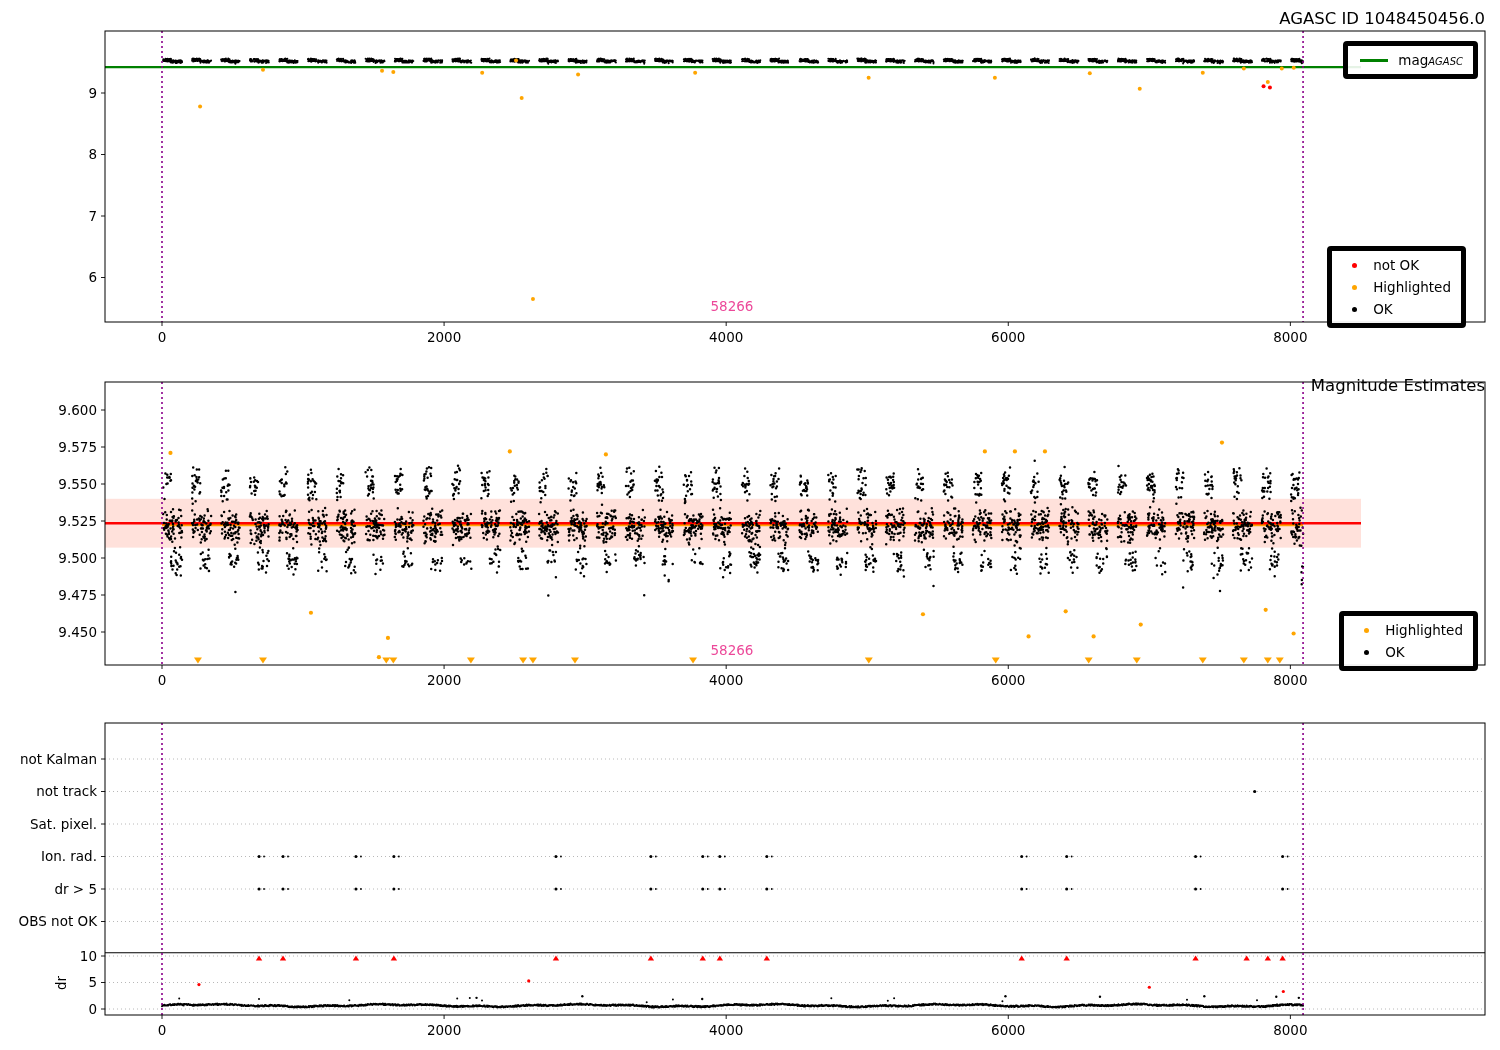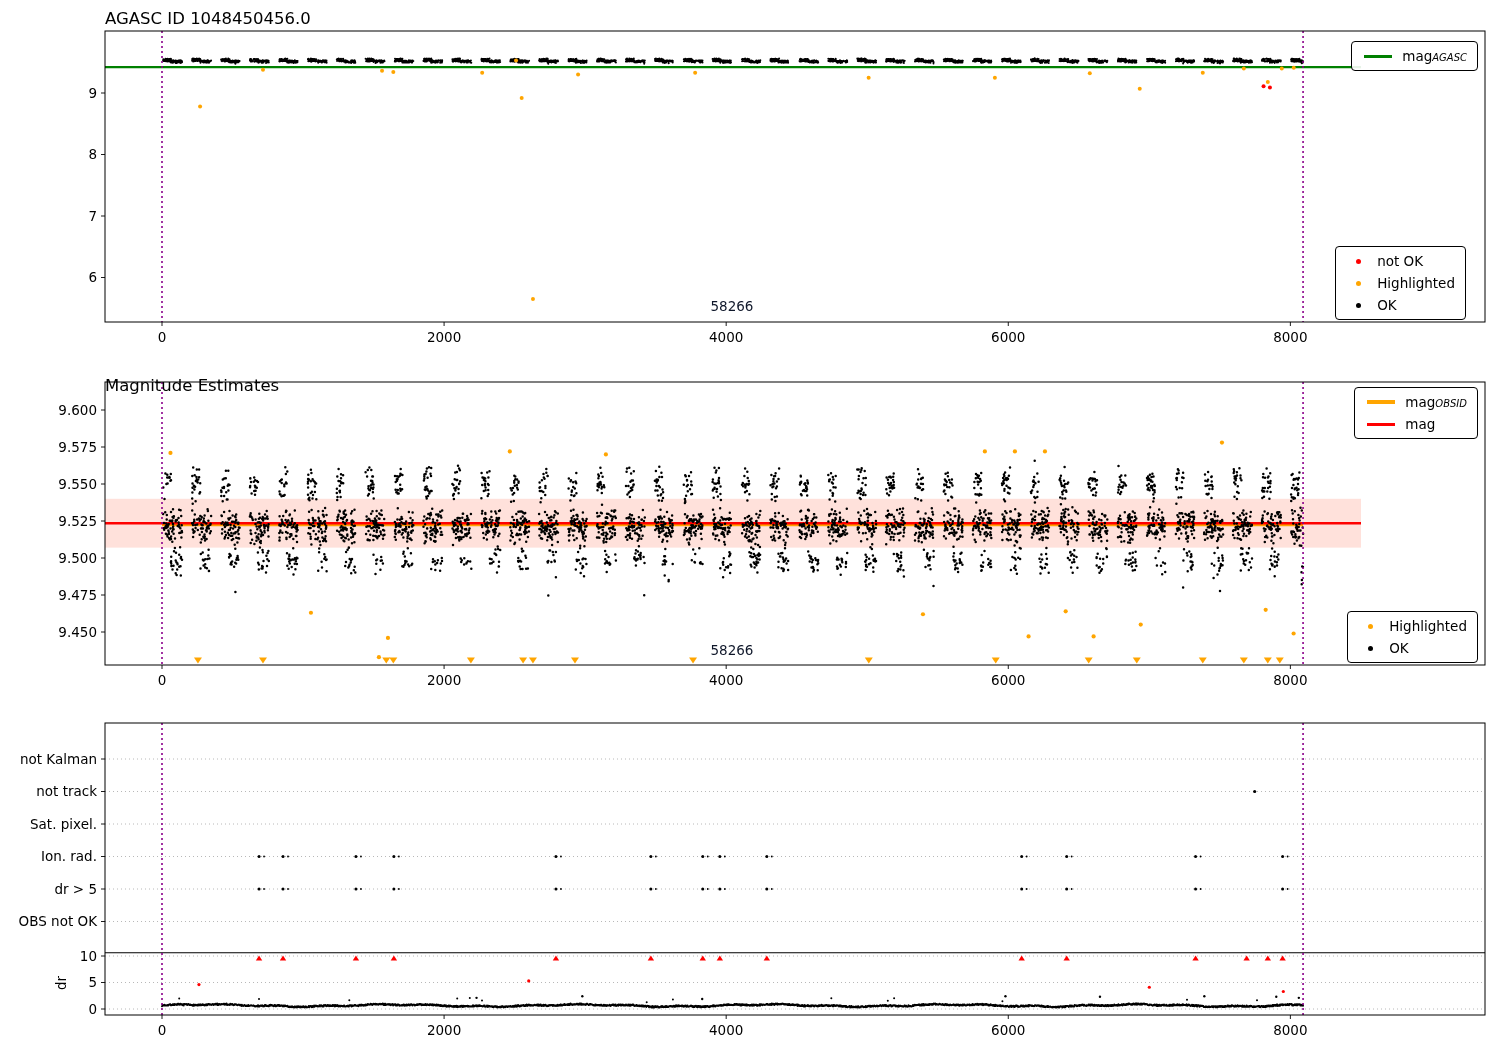--- a/index.html
+++ b/index.html
@@ -1,22 +1,22 @@
 <!DOCTYPE html>
 <html><head>
 <meta charset="utf-8">
 <style>
   html,body{margin:0;padding:0;background:#ffffff;}
   .fig{position:relative;width:1500px;height:1050px;background:#fff;overflow:hidden;
        font-family:"DejaVu Sans",sans-serif;}
   svg{position:absolute;left:0;top:0;}
   svg text{font-family:"DejaVu Sans",sans-serif;font-size:13.5px;fill:#000;}
-  .title{position:absolute;left:105px;width:1380px;text-align:left;font-size:16.5px;color:#000;}
-  .obsid{position:absolute;font-size:13.5px;color:#0f172a;}
-  .legend{position:absolute;background:rgba(255,255,255,.9);border:1px solid #000000;border-radius:4px;
+  .title{position:absolute;left:105px;width:1380px;text-align:right;font-size:16.5px;color:#000;}
+  .obsid{position:absolute;font-size:13.5px;color:#ec4899;}
+  .legend{position:absolute;background:rgba(255,255,255,.9);border:5px solid #000000;border-radius:4px;
           padding:6px 10px;display:flex;flex-direction:column;gap:6px;font-size:13.5px;color:#000;}
   .li{display:flex;align-items:center;white-space:nowrap;}
   .lm{flex:0 0 auto;}
   .lm.dot{width:5px;height:5px;border-radius:50%;margin:0 16px 0 10px;}
   .lm.line{width:28px;height:3px;margin:0 10px 0 2px;}
   .lm.line.thick{height:4px;}
   .sub{font-size:10px;font-style:italic;}
 </style>
 </head>
 <body>
@@ -297,30 +297,20 @@
     <div class="li">
       <span class="lm dot" style="background: rgb(255, 165, 0);"></span>
       <span>Highlighted</span>
     </div>
     <div class="li">
       <span class="lm dot" style="background: rgb(0, 0, 0);"></span>
       <span>OK</span>
     </div>
   </div>
 
-  <div class="legend" style="right:22px;top:387px">
-    <div class="li">
-      <span class="lm line thick" style="background: rgb(255, 165, 0);"></span>
-      <span><span>mag</span><i class="sub">OBSID</i></span>
-    </div>
-    <div class="li">
-      <span class="lm line" style="background: rgb(255, 0, 0);"></span>
-      <span><span>mag</span><i class="sub"></i></span>
-    </div>
-  </div>
 
   <div class="legend" style="right:22px;top:611px">
     <div class="li">
       <span class="lm dot" style="background: rgb(255, 165, 0);"></span>
       <span>Highlighted</span>
     </div>
     <div class="li">
       <span class="lm dot" style="background: rgb(0, 0, 0);"></span>
       <span>OK</span>
     </div>

